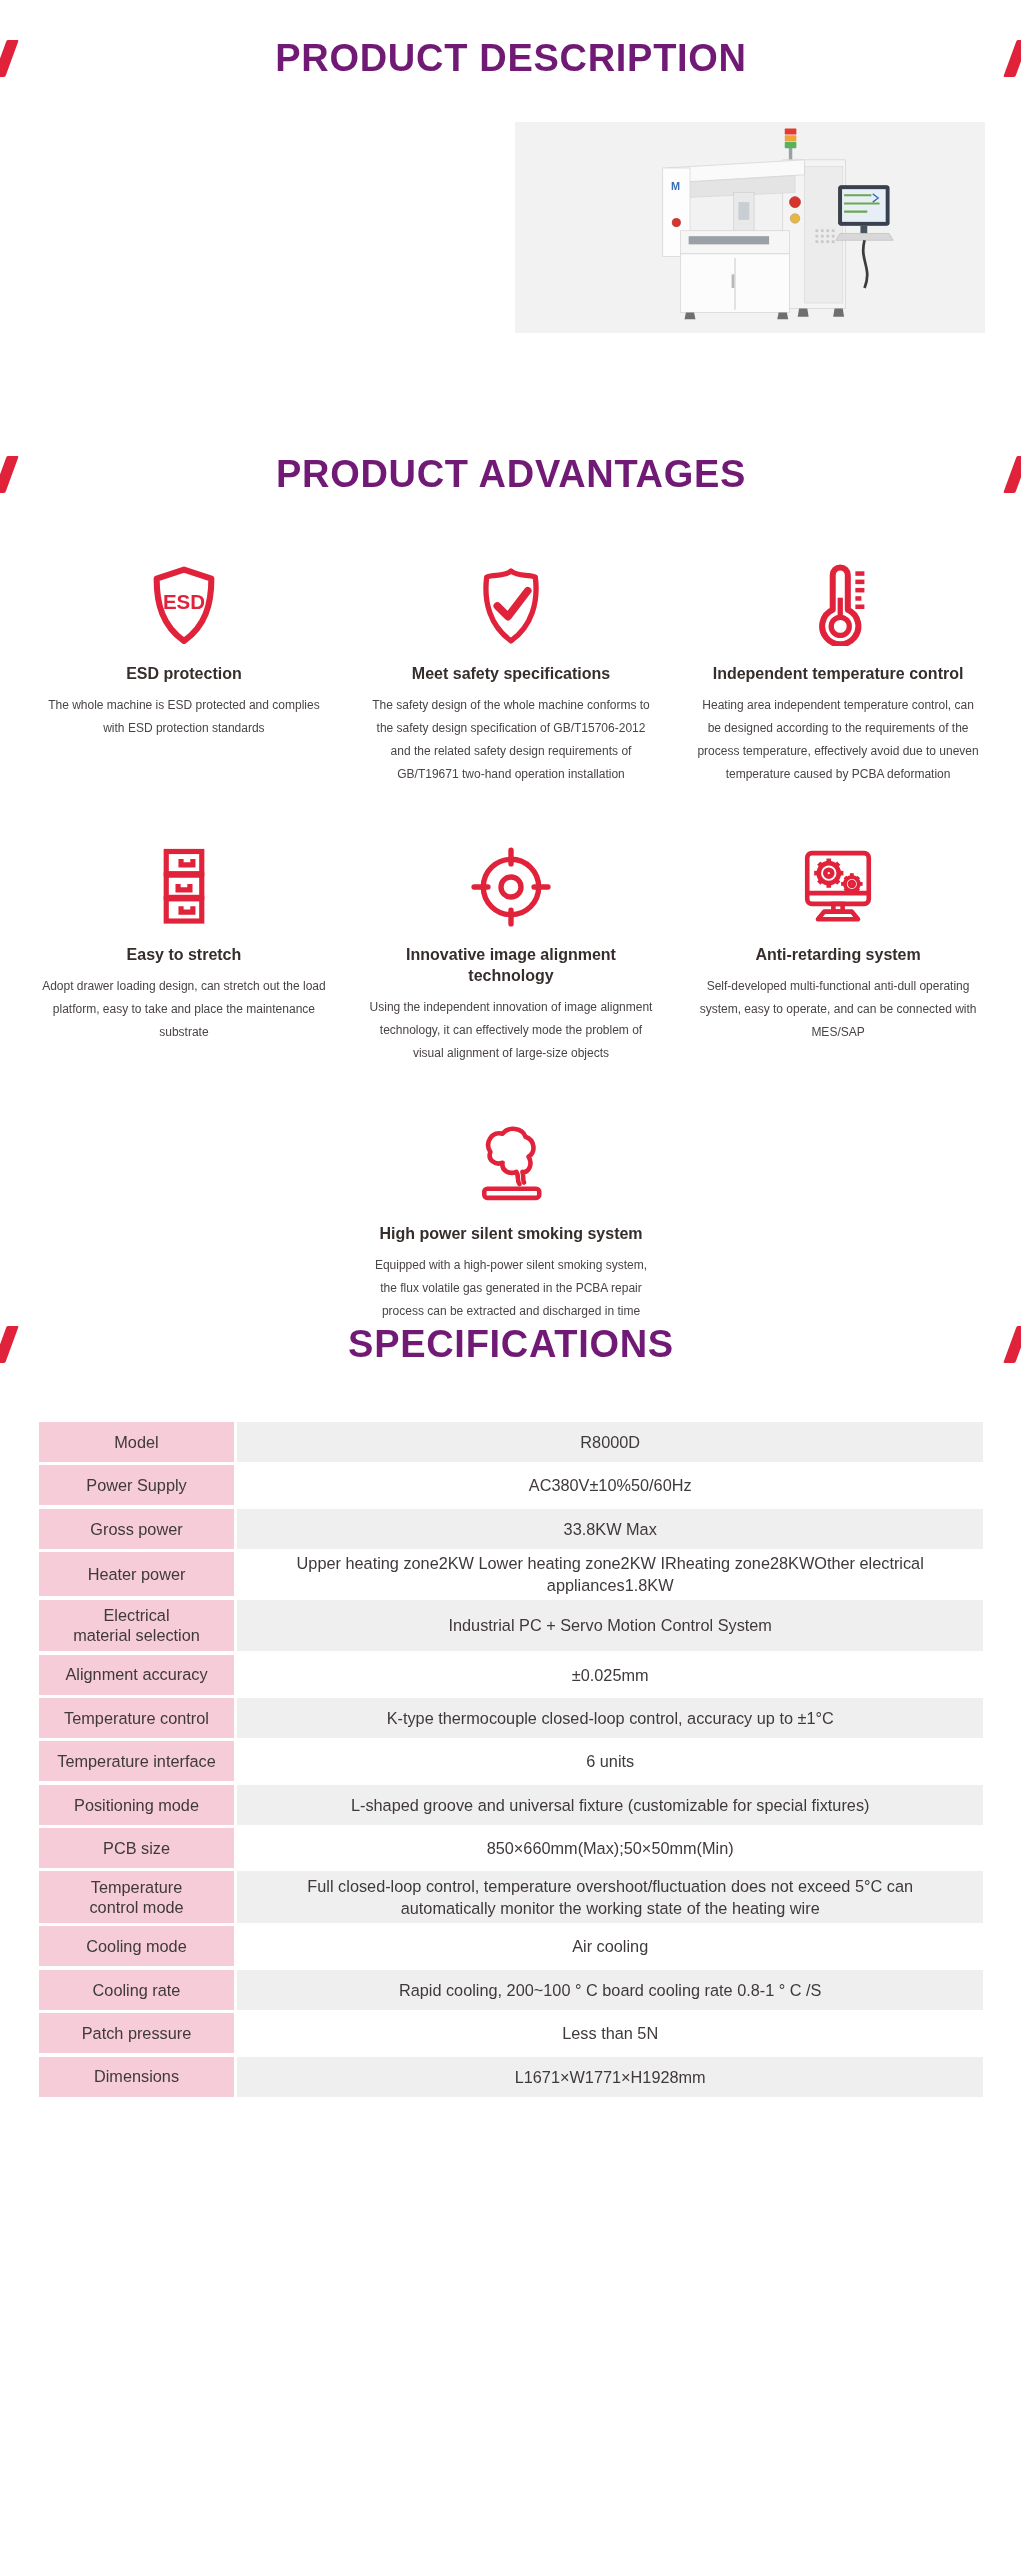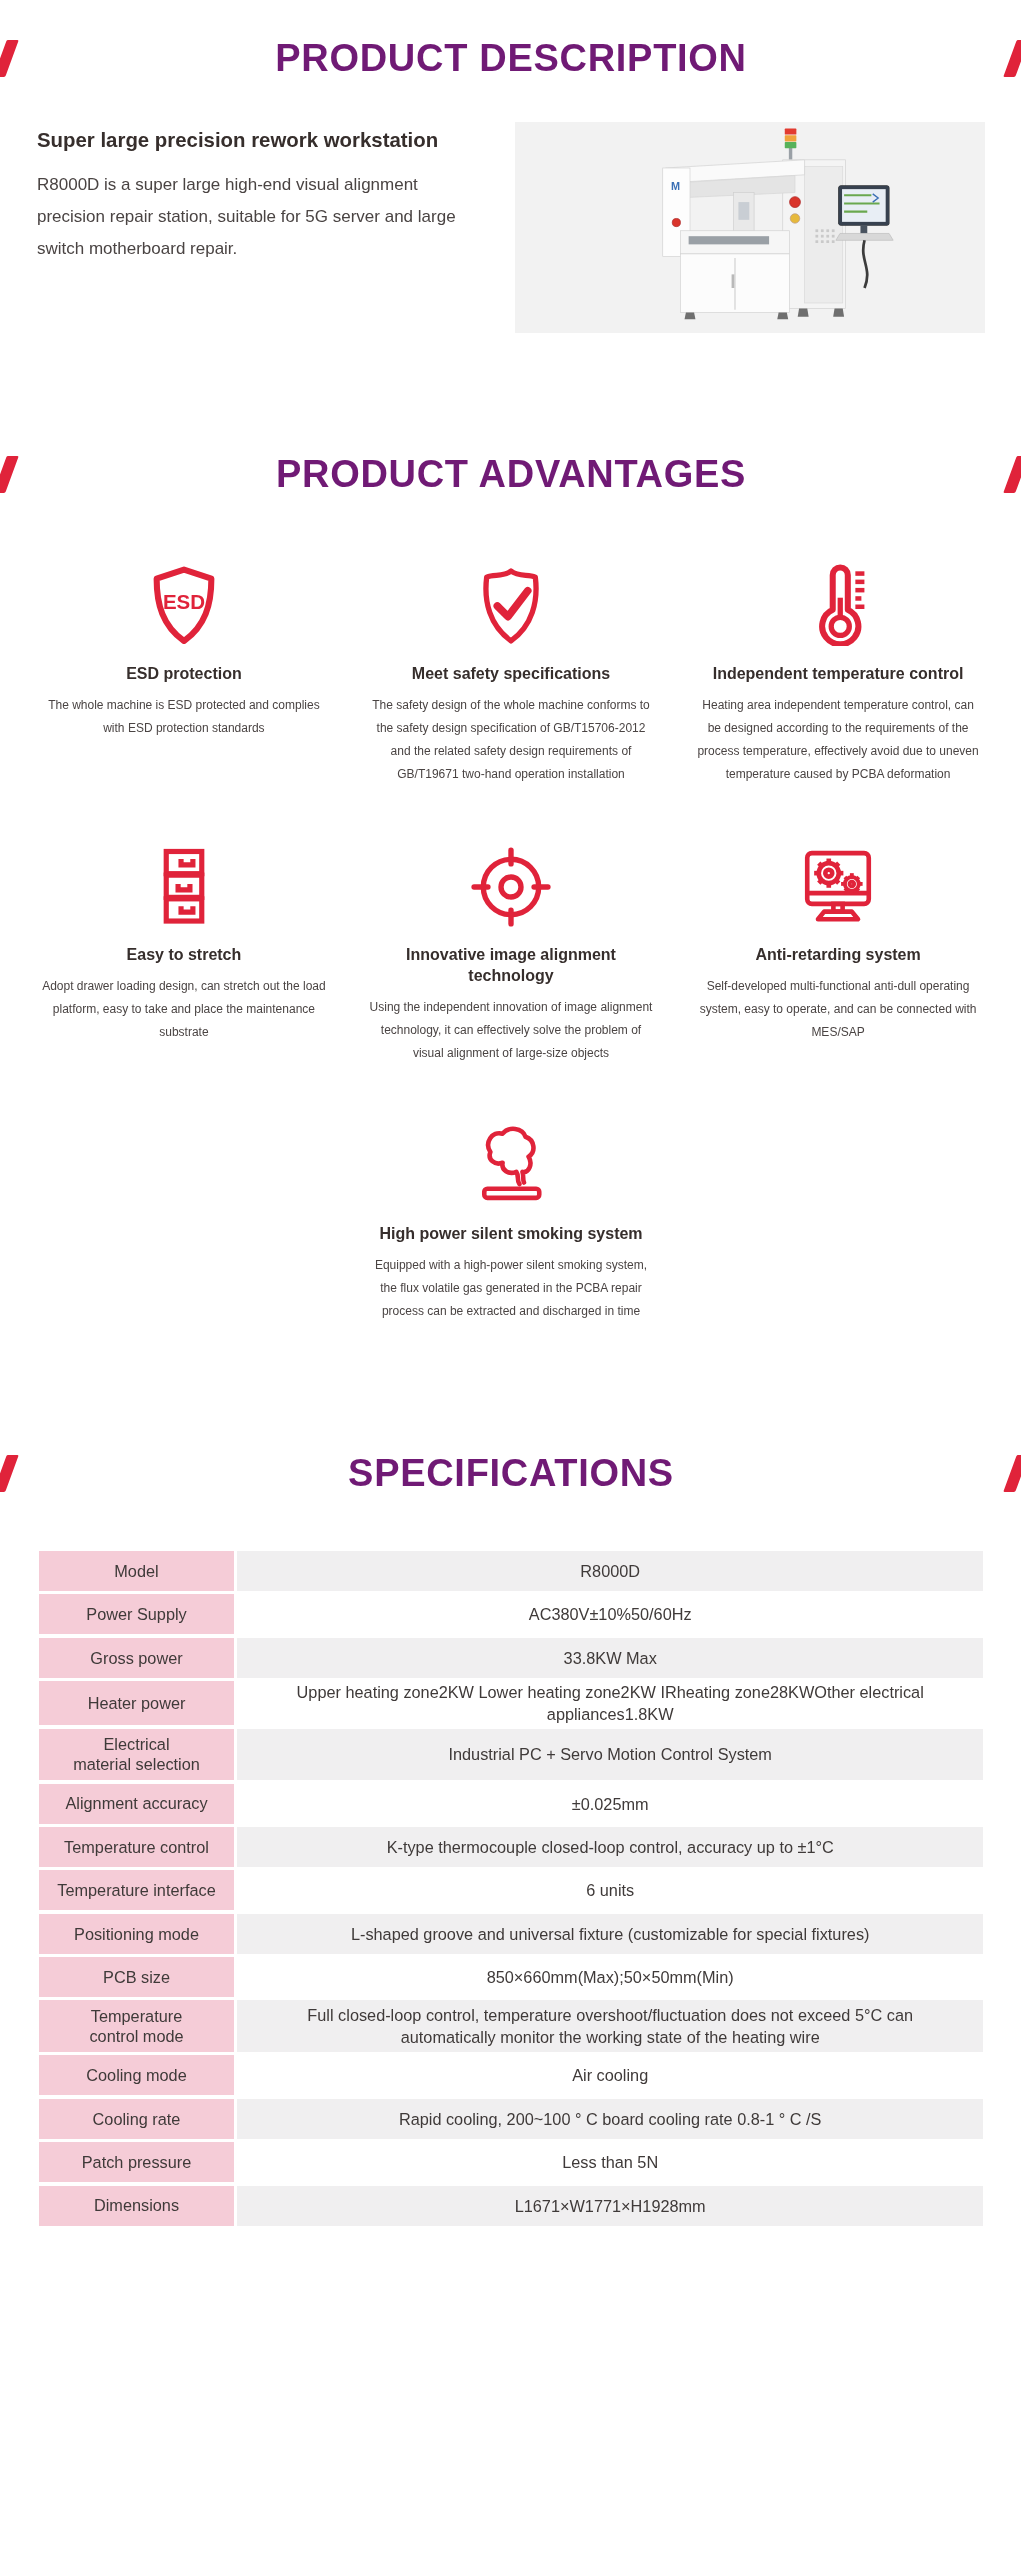--- a/index.html
+++ b/index.html
@@ -37,21 +37,21 @@
     display:grid; grid-template-columns:repeat(3,1fr);
     row-gap:56px; padding:0 20.4px; margin-top:65px; align-items:start;
   }
   .advantage-card { text-align:center; padding:0 20.4px; }
   .advantage-card:nth-child(7) { grid-column:2; }
   .card-icon { height:85px; display:flex; align-items:flex-end; justify-content:center; margin-bottom:17.7px; color:#e0233a; }
   .card-title { font-size:16px; font-weight:bold; color:#362e2c; line-height:1.3; margin-bottom:9.5px; }
   .card-body  { font-size:12px; line-height:1.92; color:#4a4443; }
 
   
-  .specs { margin-top:129px; }
+  .specs { }
   .spec-table { margin:56px 39px 0; }
   .spec-row { display:flex; margin-bottom:3.4px; }
   .spec-label {
     width:195px; flex:0 0 195px; background:#f5ccd7;
     display:flex; align-items:center; justify-content:center;
     text-align:center; font-size:16.3px; color:#3f3a39;
     padding:5.4px 8.2px; min-height:40px; white-space:pre-line; line-height:1.25;
   }
   .spec-value {
     flex:1; margin-left:3.4px; display:flex; align-items:center; justify-content:center;
@@ -67,24 +67,20 @@
 
 <div class="page">
 
   <div class="section-title">
     <span class="slash"></span>
     <span>PRODUCT DESCRIPTION</span>
     <span class="slash"></span>
   </div>
 
   <div class="desc-wrap">
-    <div class="desc-text">
-      <h3>Super large precision rework workstation</h3>
-      <p>R8000D is a super large high-end visual alignment precision repair station, suitable for 5G server and large switch motherboard repair.</p>
-    </div>
 
     <div class="product-photo">
 
       <svg width="300" height="202" viewBox="0 0 440 296">
 
         <rect x="277" y="30" width="5" height="18" fill="#9aa0a6"></rect>
         <rect x="271" y="22" width="17" height="9" rx="1" fill="#57b25a"></rect>
         <rect x="271" y="12" width="17" height="9" rx="1" fill="#f0a23c"></rect>
         <rect x="271" y="2" width="17" height="9" rx="1" fill="#e23b30"></rect>
 
@@ -221,21 +217,21 @@
             <circle cx="52" cy="52" r="13" fill="none" stroke="currentColor" stroke-width="7"></circle>
             <g stroke="currentColor" stroke-width="7" stroke-linecap="round">
               <line x1="52" y1="4" x2="52" y2="22"></line>
               <line x1="52" y1="82" x2="52" y2="100"></line>
               <line x1="4" y1="52" x2="22" y2="52"></line>
               <line x1="82" y1="52" x2="100" y2="52"></line>
             </g>
           </svg>
         </div>
         <div class="card-title">Innovative image alignment technology</div>
-        <div class="card-body">Using the independent innovation of image alignment technology, it can effectively solve the problem of visual alignment of large-size objects</div>
+        <div class="card-body">Using the independent innovation of image alignment technology, it can effectively mode the problem of visual alignment of large-size objects</div>
       </div>
 
       <div class="advantage-card">
         <div class="card-icon">
           <svg width="80" height="80" viewBox="0 0 104 104">
             <g fill="none" stroke="currentColor" stroke-width="6">
               <rect x="12" y="8" width="80" height="66" rx="6"></rect>
               <line x1="12" y1="60" x2="92" y2="60"></line>
               <rect x="46" y="74" width="12" height="10"></rect>
               <path d="M34 84 h36 l8 10 h-52 Z" stroke-linejoin="round"></path>

